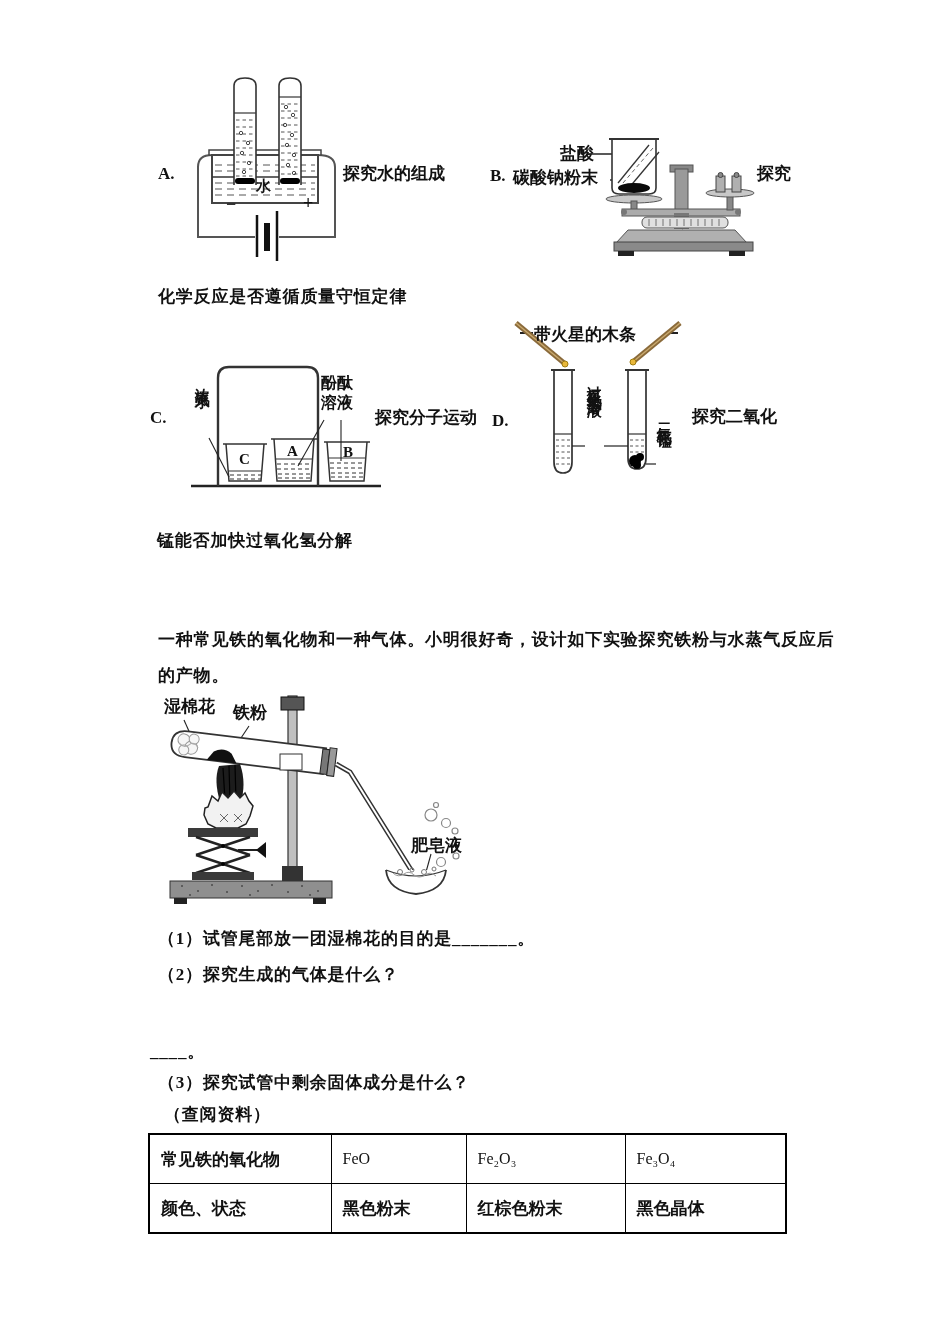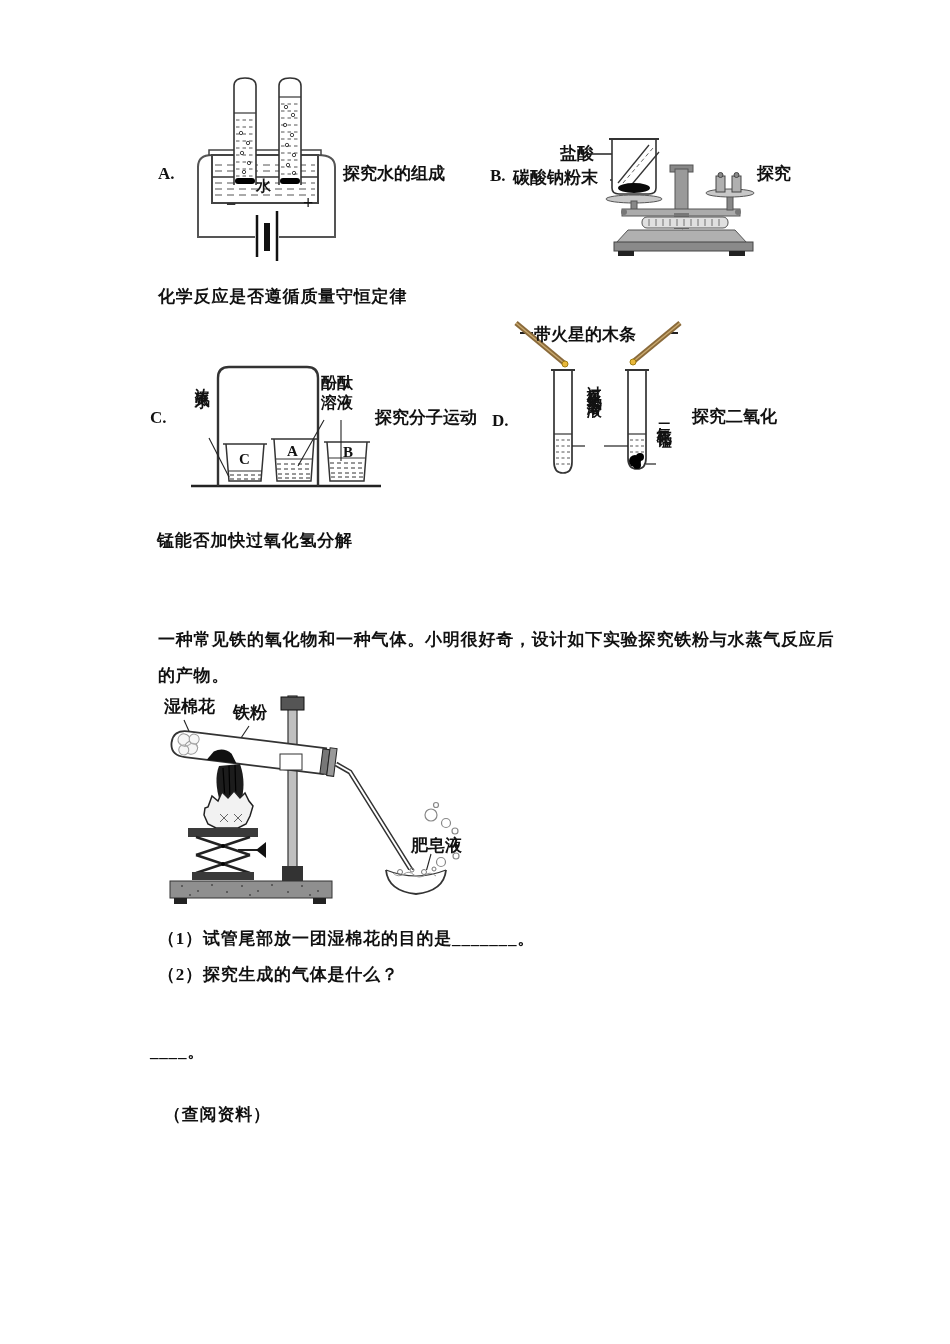--- a/index.html
+++ b/index.html
@@ -364,16 +364,39 @@
     </g>
   </svg>
 
   <span class="t" style="left:164px;top:697px">湿棉花</span>
   <span class="t" style="left:233px;top:703px">铁粉</span>
   <span class="t" style="left:411px;top:836px">肥皂液</span>
 
   <span class="line" style="left:158px;top:928px">（1）试管尾部放一团湿棉花的目的是_______。</span>
   <span class="line" style="left:158px;top:964px">（2）探究生成的气体是什么？</span>
   <span class="line" style="left:150px;top:1041px">____。</span>
+  <span class="line" style="left:158px;top:1072px">（3）探究试管中剩余固体成分是什么？</span>
   <span class="line" style="left:164px;top:1104px">（查阅资料）</span>
 
+  <table class="oxides">
+    <colgroup>
+        <col style="width:182px">
+        <col style="width:135px">
+        <col style="width:159px">
+        <col style="width:161px">
+      </colgroup>
+    <tbody>
+        <tr>
+      <td>常见铁的氧化物</td>
+      <td class="formula">FeO</td>
+      <td class="formula">Fe₂O₃</td>
+      <td class="formula">Fe₃O₄</td>
+    </tr>
+    <tr>
+      <td>颜色、状态</td>
+      <td>黑色粉末</td>
+      <td>红棕色粉末</td>
+      <td>黑色晶体</td>
+    </tr>
+  </tbody>
+    </table>
 
 </div>
 
 </body></html>

